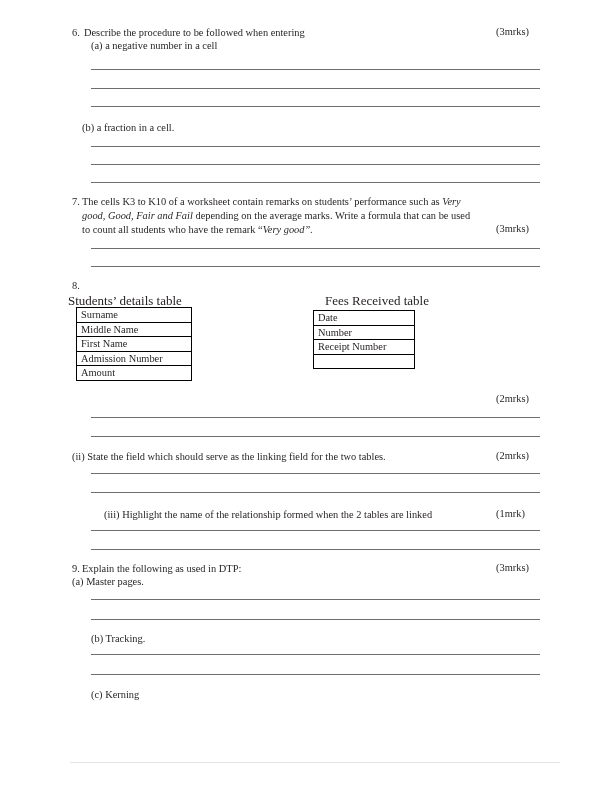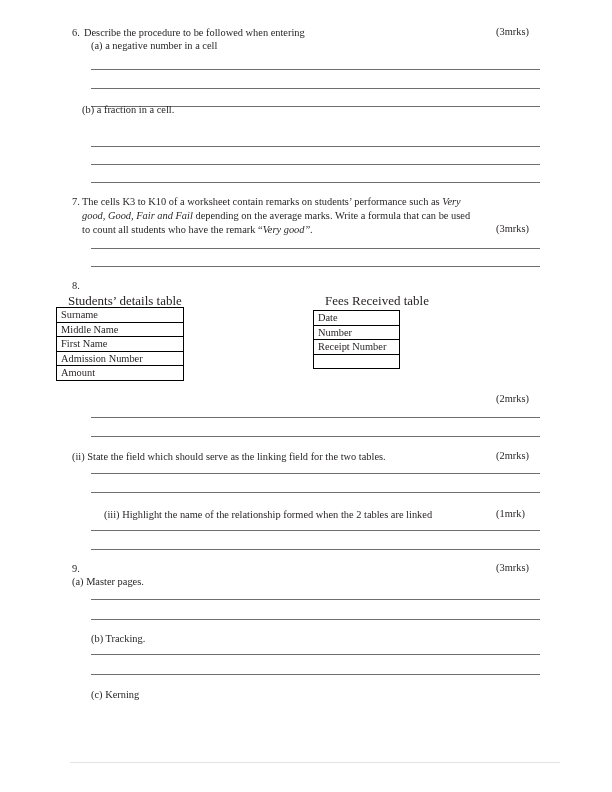--- a/index.html
+++ b/index.html
@@ -64,23 +64,23 @@
     font-size: 10.4px;
     color: #231f20;
   }
   .dbtable td {
     border: 1px solid #000000;
     height: 13.6px;
     padding: 0 0 0 4px;
     line-height: 13.6px;
     white-space: nowrap;
   }
-  #students-table { left: 56px; top: 307px; width: 128px; }
+  #students-table { left: 76px; top: 307px; width: 116px; }
   #students-table td { width: 128px; }
-  #fees-table { left: 313px; top: 310px; width: 87px; }
+  #fees-table { left: 313px; top: 310px; width: 102px; }
   #fees-table td { width: 97px; }
 
   .tbl-caption {
     position: absolute;
     font-size: 13px;
     color: #231f20;
     white-space: pre;
   }
 </style>
 </head>
@@ -91,21 +91,21 @@
   <div class="t" style="left:72px; top:26px;">6.</div>
   <div class="t" style="left:84px; top:26px;">Describe the procedure to be followed when entering</div>
   <div class="marks" style="top:26px;">(3mrks)</div>
 
   <div class="t" style="left:91px; top:39px;">(a) a negative number in a cell</div>
 
   <div class="rule" style="top:69px;"></div>
   <div class="rule" style="top:88px;"></div>
   <div class="rule" style="top:106px;"></div>
 
-  <div class="t" style="left:82px; top:103px;">(b) a fraction in a cell.</div>
+  <div class="t" style="left:82px; top:121px;">(b) a fraction in a cell.</div>
 
   <div class="rule" style="top:146px;"></div>
   <div class="rule" style="top:164px;"></div>
   <div class="rule" style="top:182px;"></div>
 
   <div class="t" style="left:72px; top:195px;">7.</div>
 
   <div class="t" style="left:82px; top:195px;"><span>The cells K3 to K10 of a worksheet contain remarks on students’ performance such as </span><i>Very</i></div>
 
   <div class="t" style="left:82px; top:209px;"><i>good, Good, Fair and Fail</i><span> depending on the average marks. Write a formula that can be used</span></div>
@@ -167,20 +167,21 @@
   <div class="marks" style="top:450px;">(2mrks)</div>
   <div class="rule" style="top:473px;"></div>
   <div class="rule" style="top:492px;"></div>
 
   <div class="t" style="left:72px; top:508px;margin-left:32px;">(iii) Highlight the name of the relationship formed when the 2 tables are linked</div>
   <div class="marks" style="top:508px;">(1mrk)</div>
   <div class="rule" style="top:530px;"></div>
   <div class="rule" style="top:549px;"></div>
 
   <div class="t" style="left:72px; top:562px;">9.</div>
+  <div class="t" style="left:82px; top:562px;">Explain the following as used in DTP:</div>
   <div class="marks" style="top:562px;">(3mrks)</div>
 
   <div class="t" style="left:72px; top:575px;">(a) Master pages.</div>
   <div class="rule" style="top:599px;"></div>
   <div class="rule" style="top:619px;"></div>
 
   <div class="t" style="left:91px; top:632px;">(b) Tracking.</div>
   <div class="rule" style="top:654px;"></div>
   <div class="rule" style="top:674px;"></div>
 

